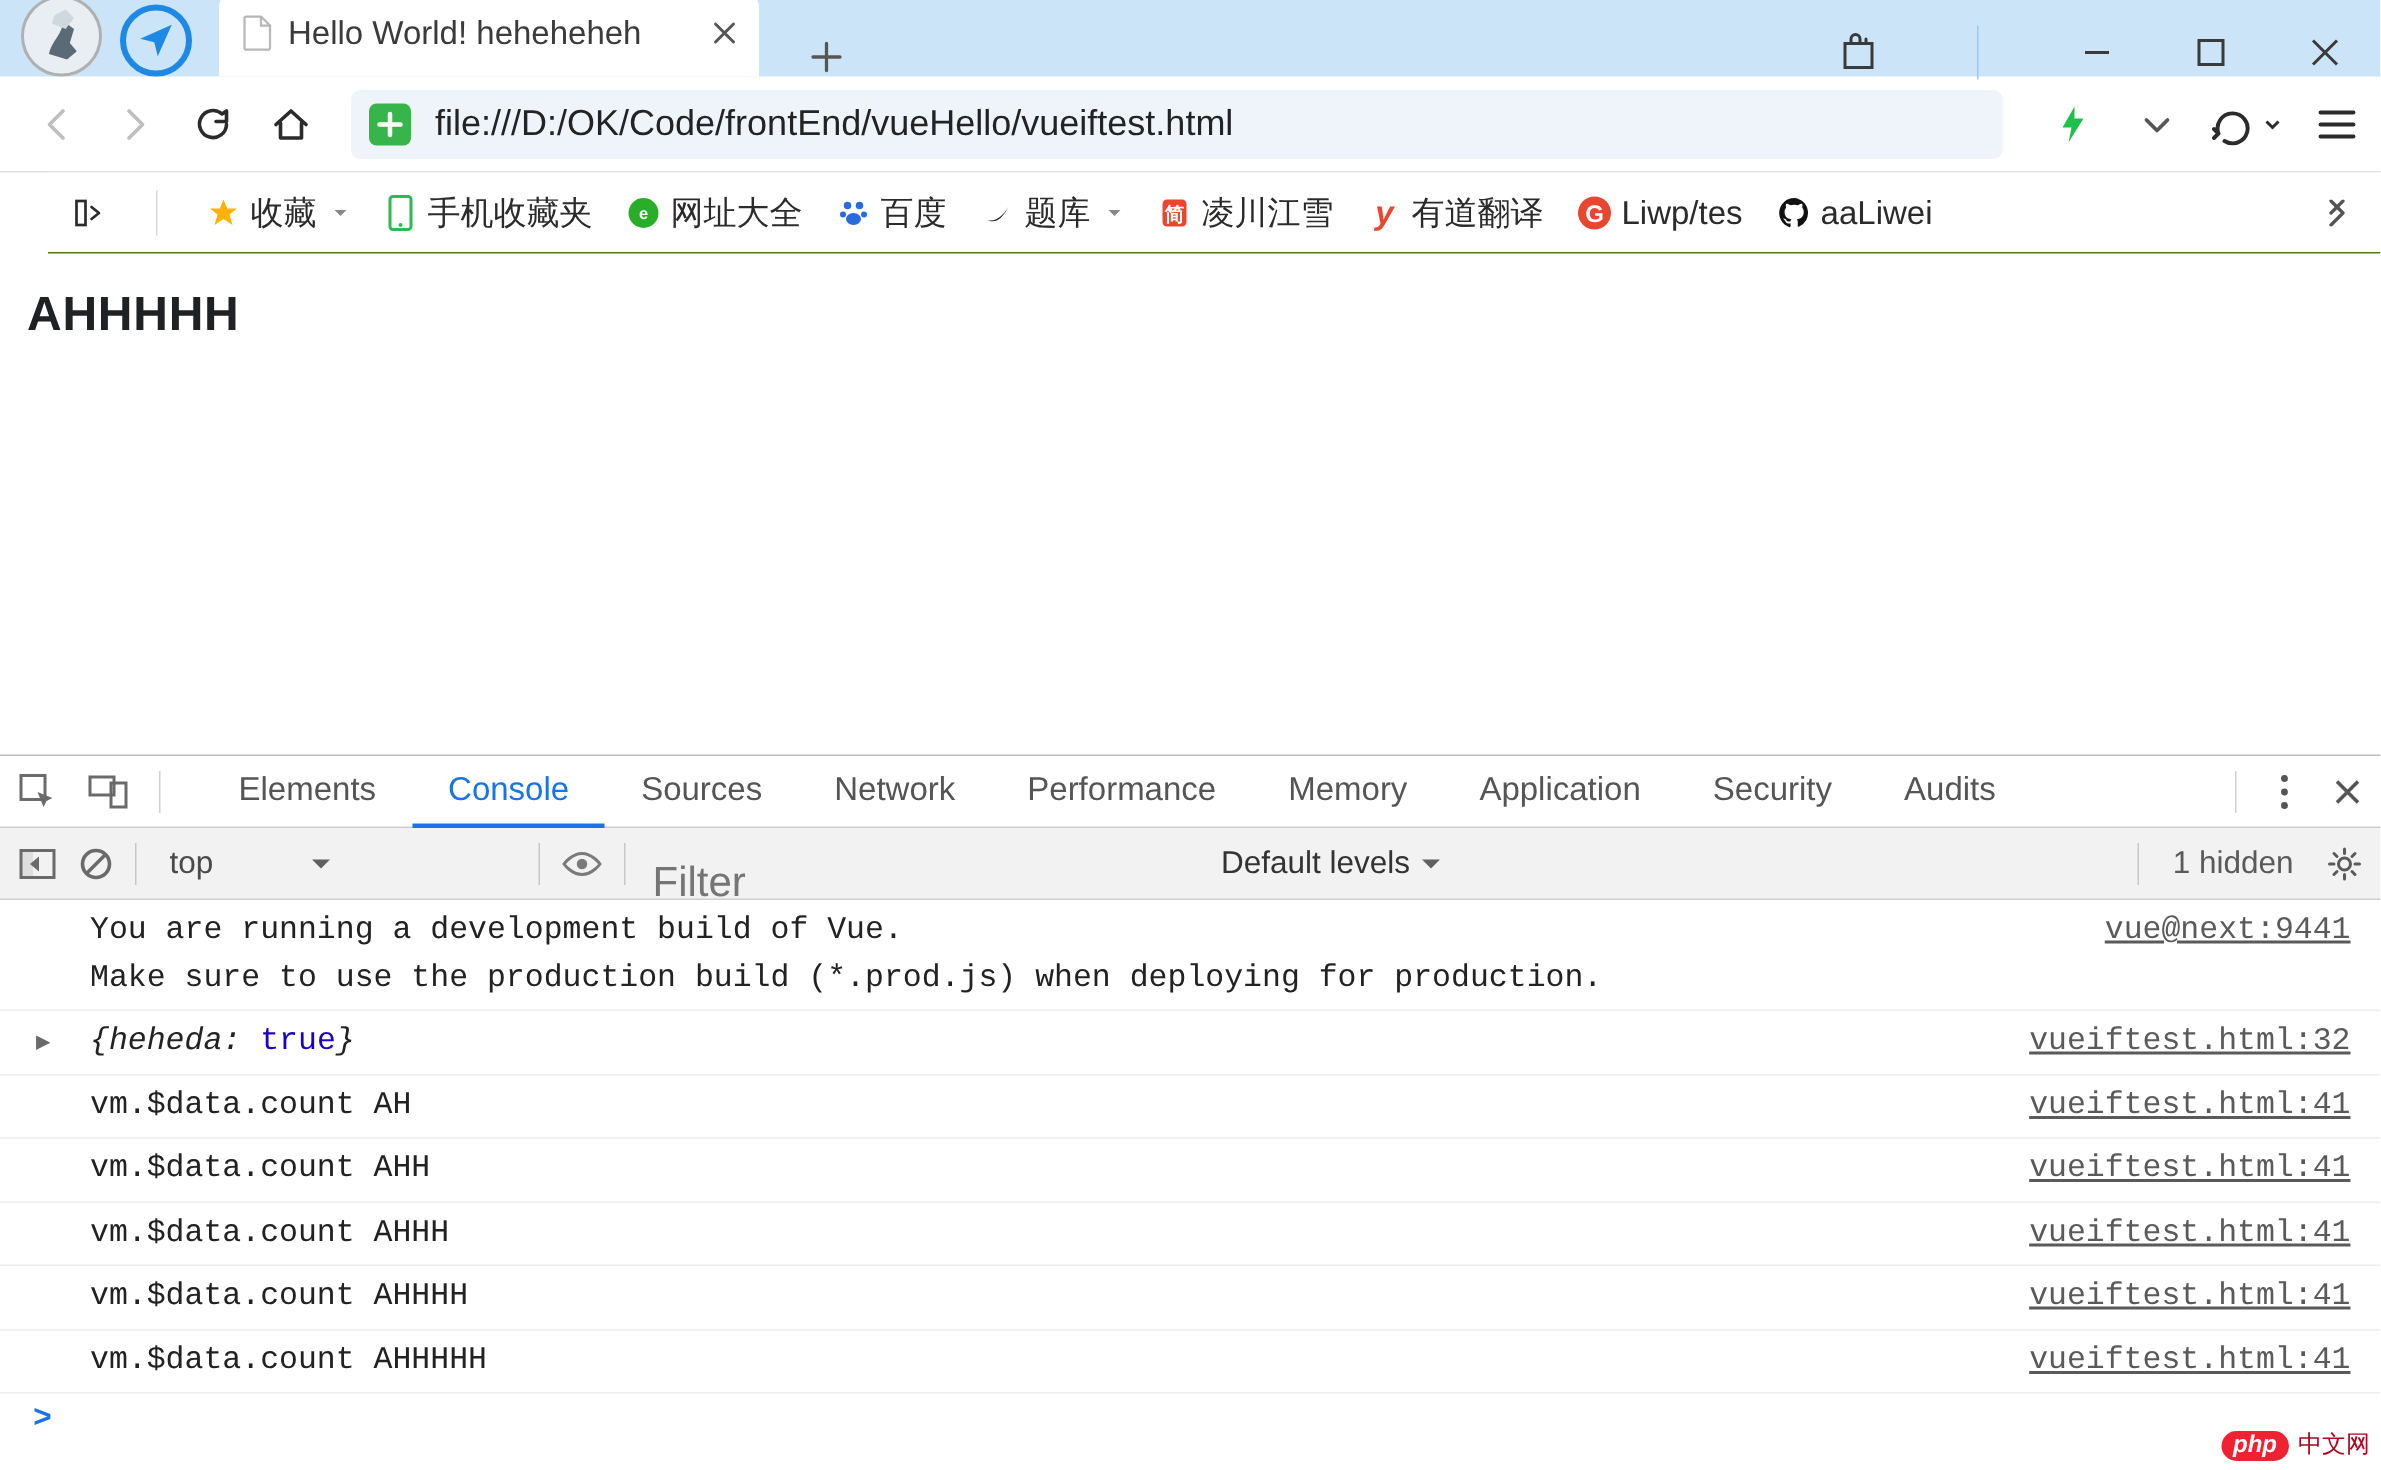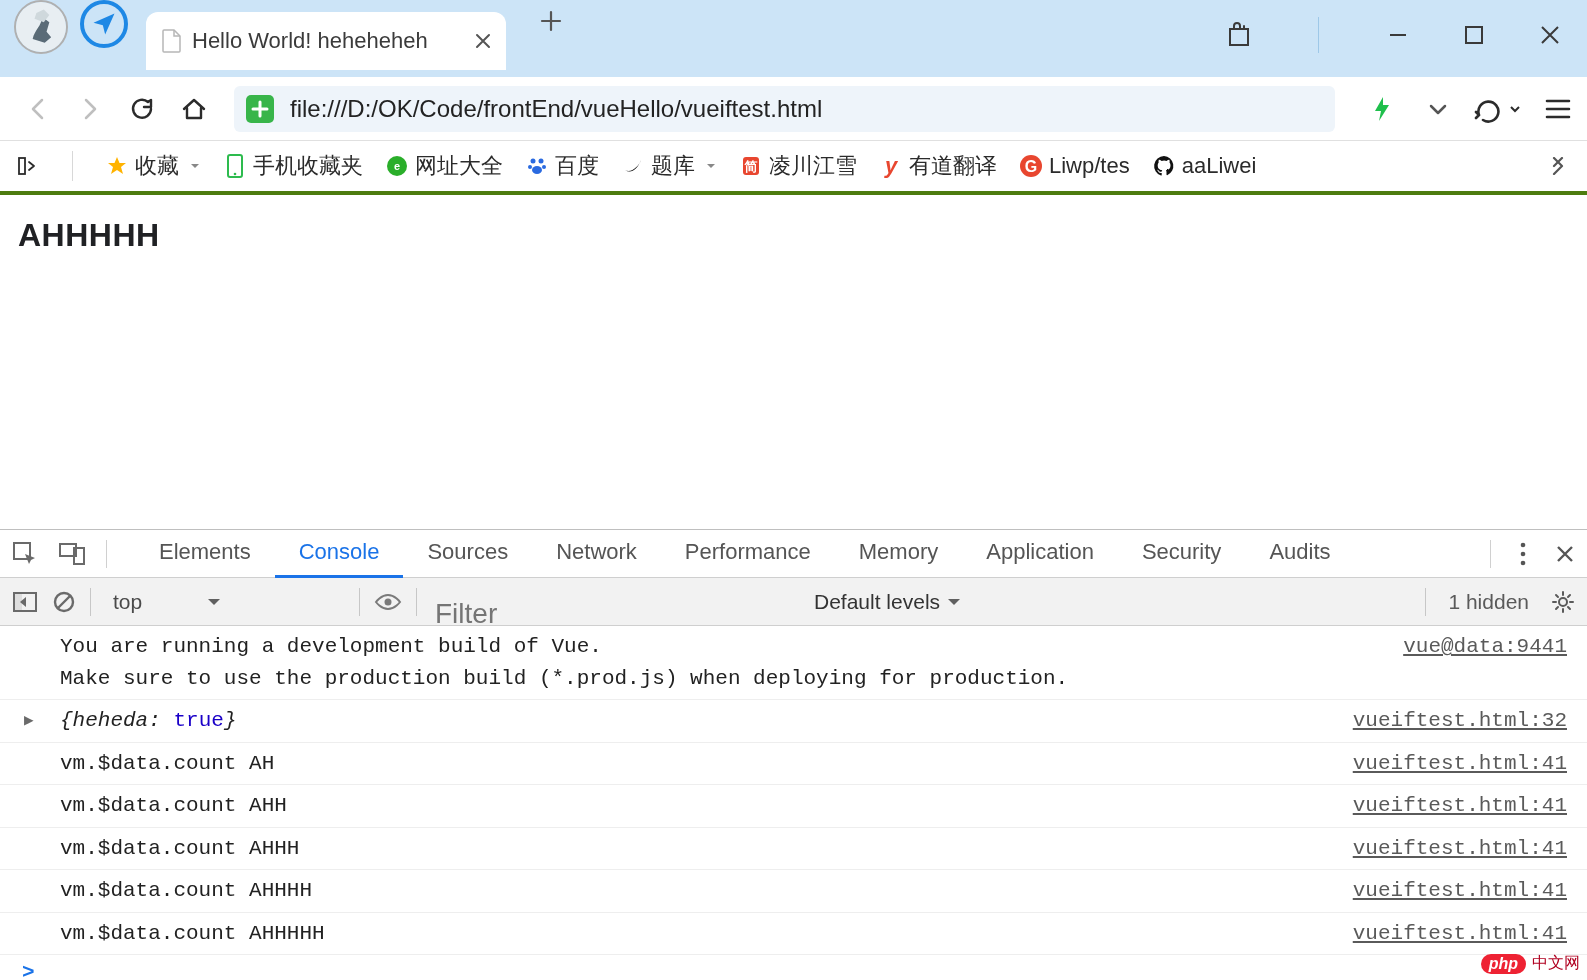--- a/index.html
+++ b/index.html
@@ -8,24 +8,24 @@
     background: #fff;
     width: 1587px;
     height: 980px;
     overflow: hidden;
     font-size: 18px;
     color: #202124;
   }
 
   
   .tabstrip {
-    height: 77px;
+    height: 51px;
     background: #cce4f7;
     display: flex;
-    align-items: flex-start;
+    align-items: flex-end;
     padding: 0 4px;
     position: relative;
   }
   .avatar {
     width: 54px; height: 54px; border-radius: 50%;
     border: 2px solid #b0b0b0;
     margin: 0 12px 0 10px;
     overflow: hidden; display:flex; align-items:center; justify-content:center;
   }
   .avatar svg { width: 54px; height: 54px; }
@@ -84,24 +84,24 @@
     margin-right: 16px; font-weight:bold; font-size:22px;
   }
   .bolt { color:#1fbf4c; margin: 0 10px; }
   .right-actions { display:flex; align-items:center; gap: 24px; margin-left: 8px; }
   .undo-grp { display:flex; align-items:center; gap:4px; color:#2b2b2b; }
   .hamburger { color:#2b2b2b; }
 
   
   .bookmarks {
     height: 54px; background:#fff;
-    border-bottom: 4px solid #4d7c0f;
+    border-bottom: 1px solid #4d7c0f;
     display:flex; align-items:center;
     padding: 0 16px; gap: 32px;
-    font-size: 22px; color:#2b2b2b;
+    font-size: 22px; color:#2b2b2b;margin-left:32px;
   }
   .toggle-panel { color:#2b2b2b; }
   .bm-sep { width:1px; height:30px; background:#d8d8d8; }
   .bm { display:flex; align-items:center; gap:6px; white-space:nowrap; }
   .bm .fav { width:24px; height:24px; display:flex; align-items:center; justify-content:center; border-radius:4px; font-size:18px; }
   .bm .dd { color:#888; margin-left:4px; }
   .bm-more { margin-left:auto; color:#555; }
 
   
   .page {
@@ -507,21 +507,21 @@
             <path d="M12 2v3M12 19v3M2 12h3M19 12h3M5 5l2 2M17 17l2 2M19 5l-2 2M5 19l2-2" stroke="#5a5a5a" stroke-width="2" stroke-linecap="round"></path>
           </svg>
       </span>
     </div>
   </div>
 
   <div class="console">
     <div class="c-row first">
       <div class="c-msg" id="banner-msg">You are running a development build of Vue.
 Make sure to use the production build (*.prod.js) when deploying for production.</div>
-      <a class="c-src">vue@data:9441</a>
+      <a class="c-src">vue@next:9441</a>
     </div>
 
     <div class="c-row">
       <span class="disclosure">▶</span>
       <div class="c-msg"><span class="k-obj-i">{<span id="obj-key">heheda</span>: </span><span class="k-true" id="obj-val">true</span><span class="k-obj-i">}</span></div>
       <a class="c-src">vueiftest.html:32</a>
     </div>
 
     <div id="log-rows">
         <div class="c-row">

